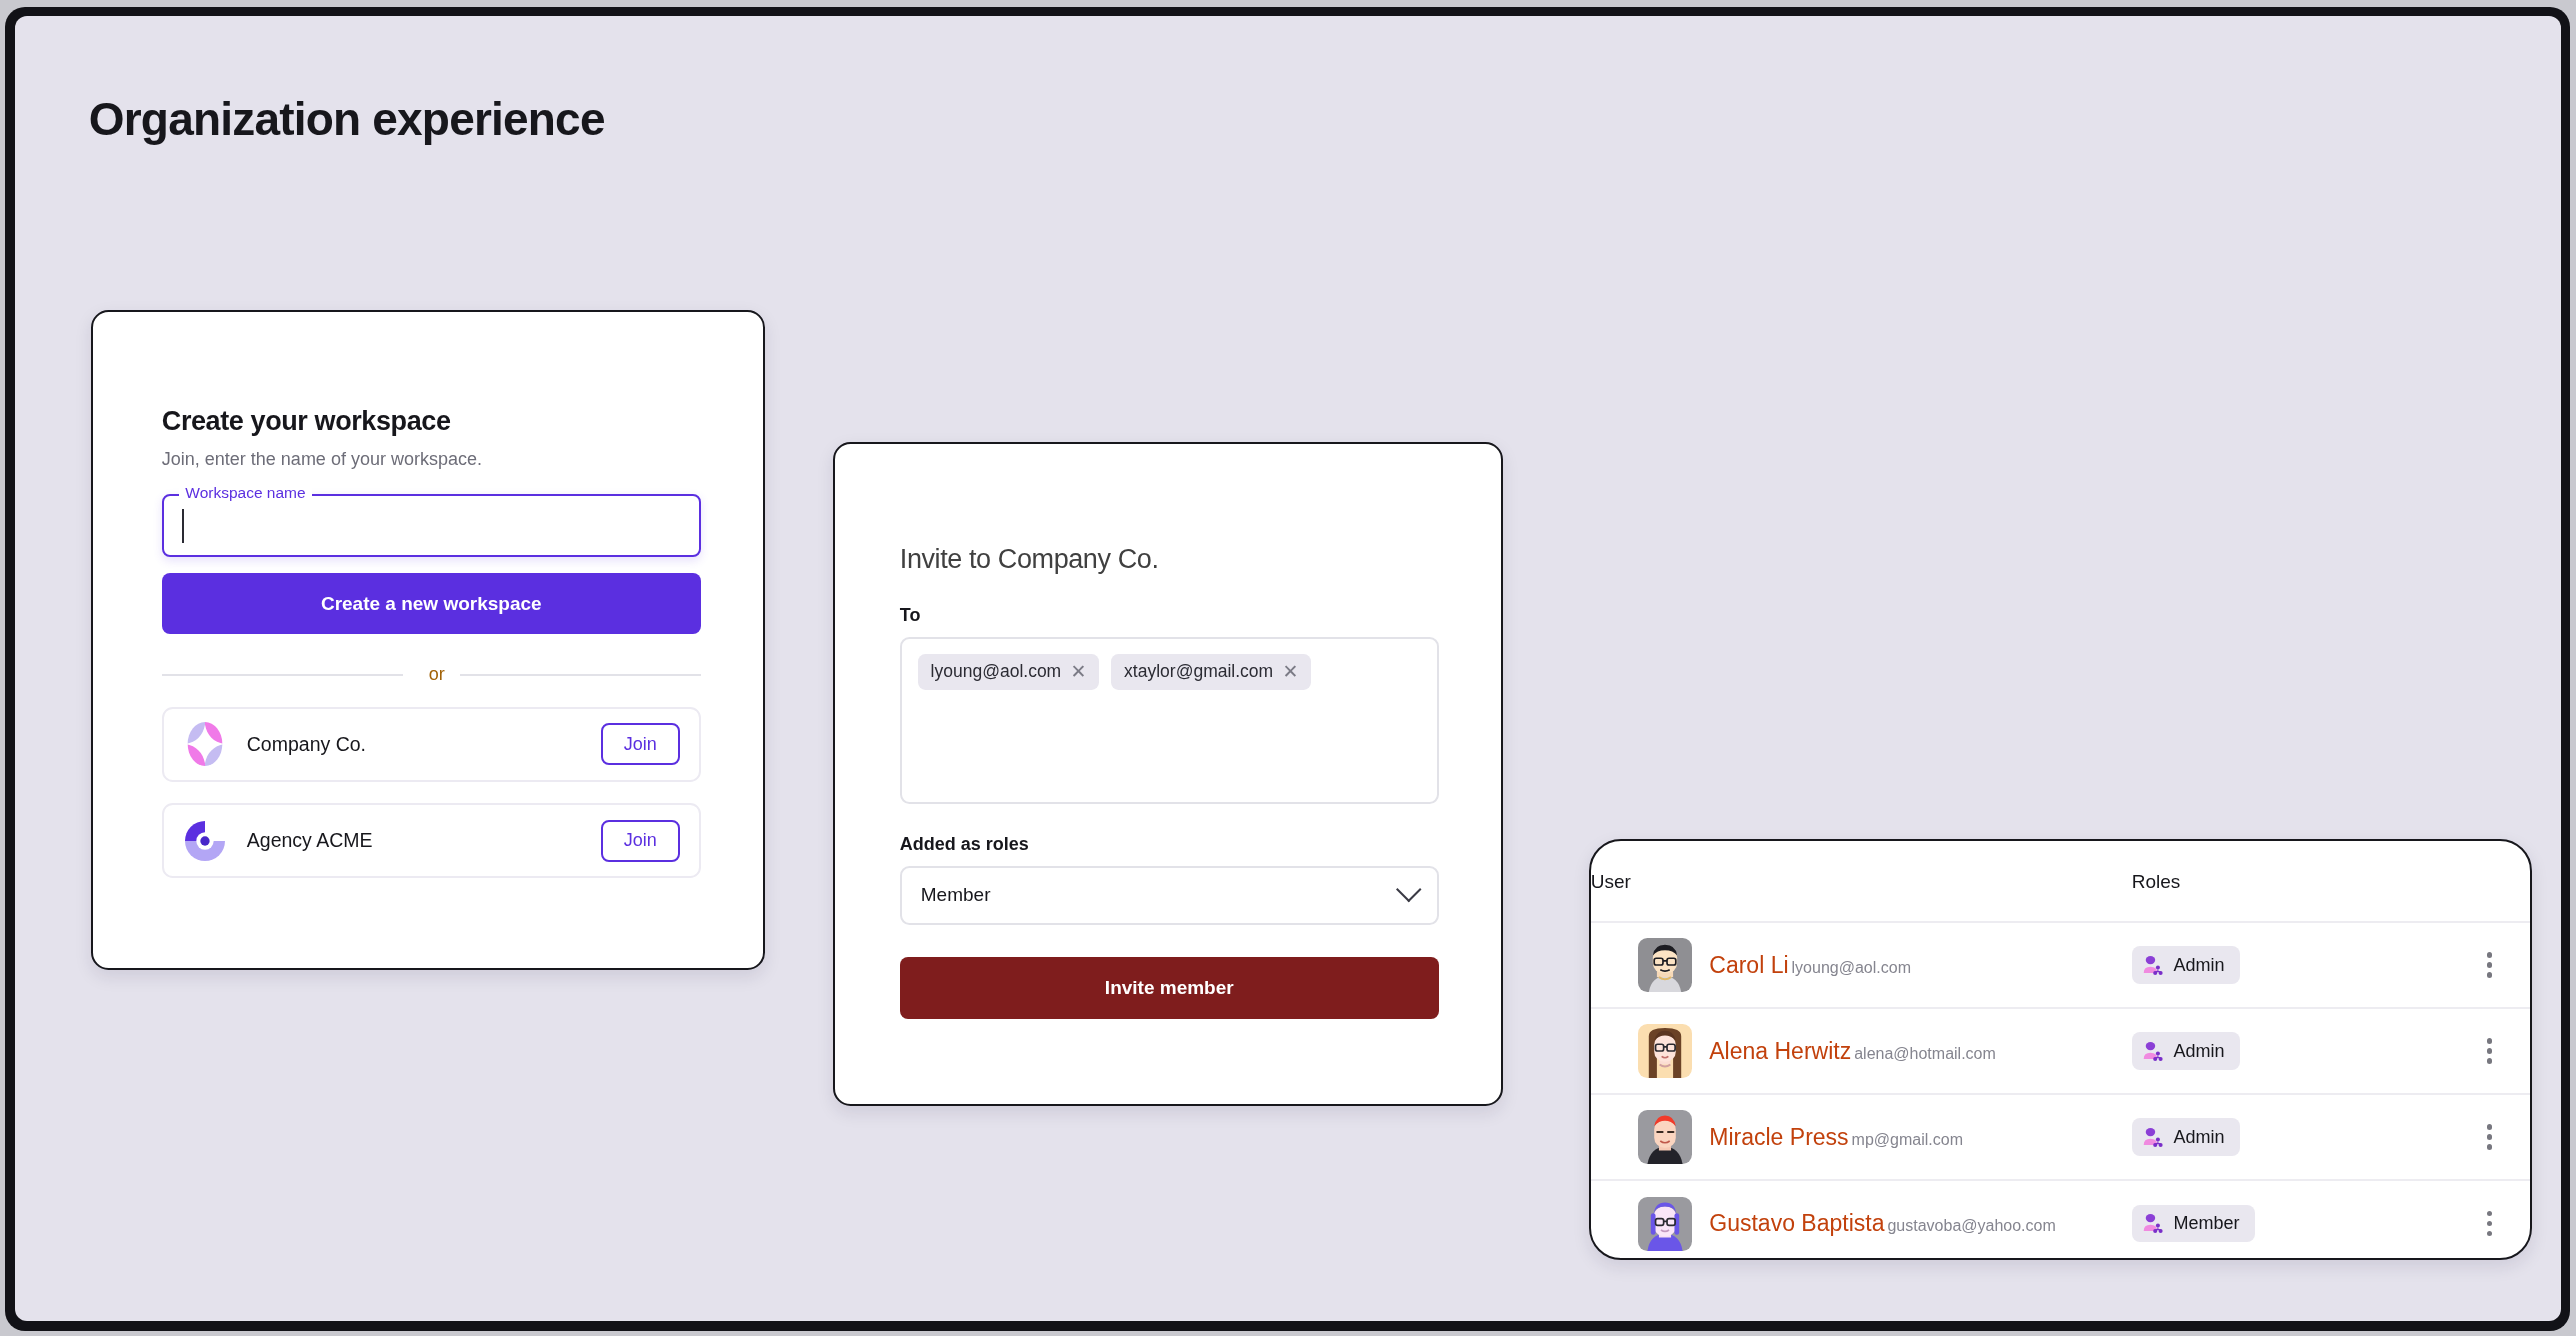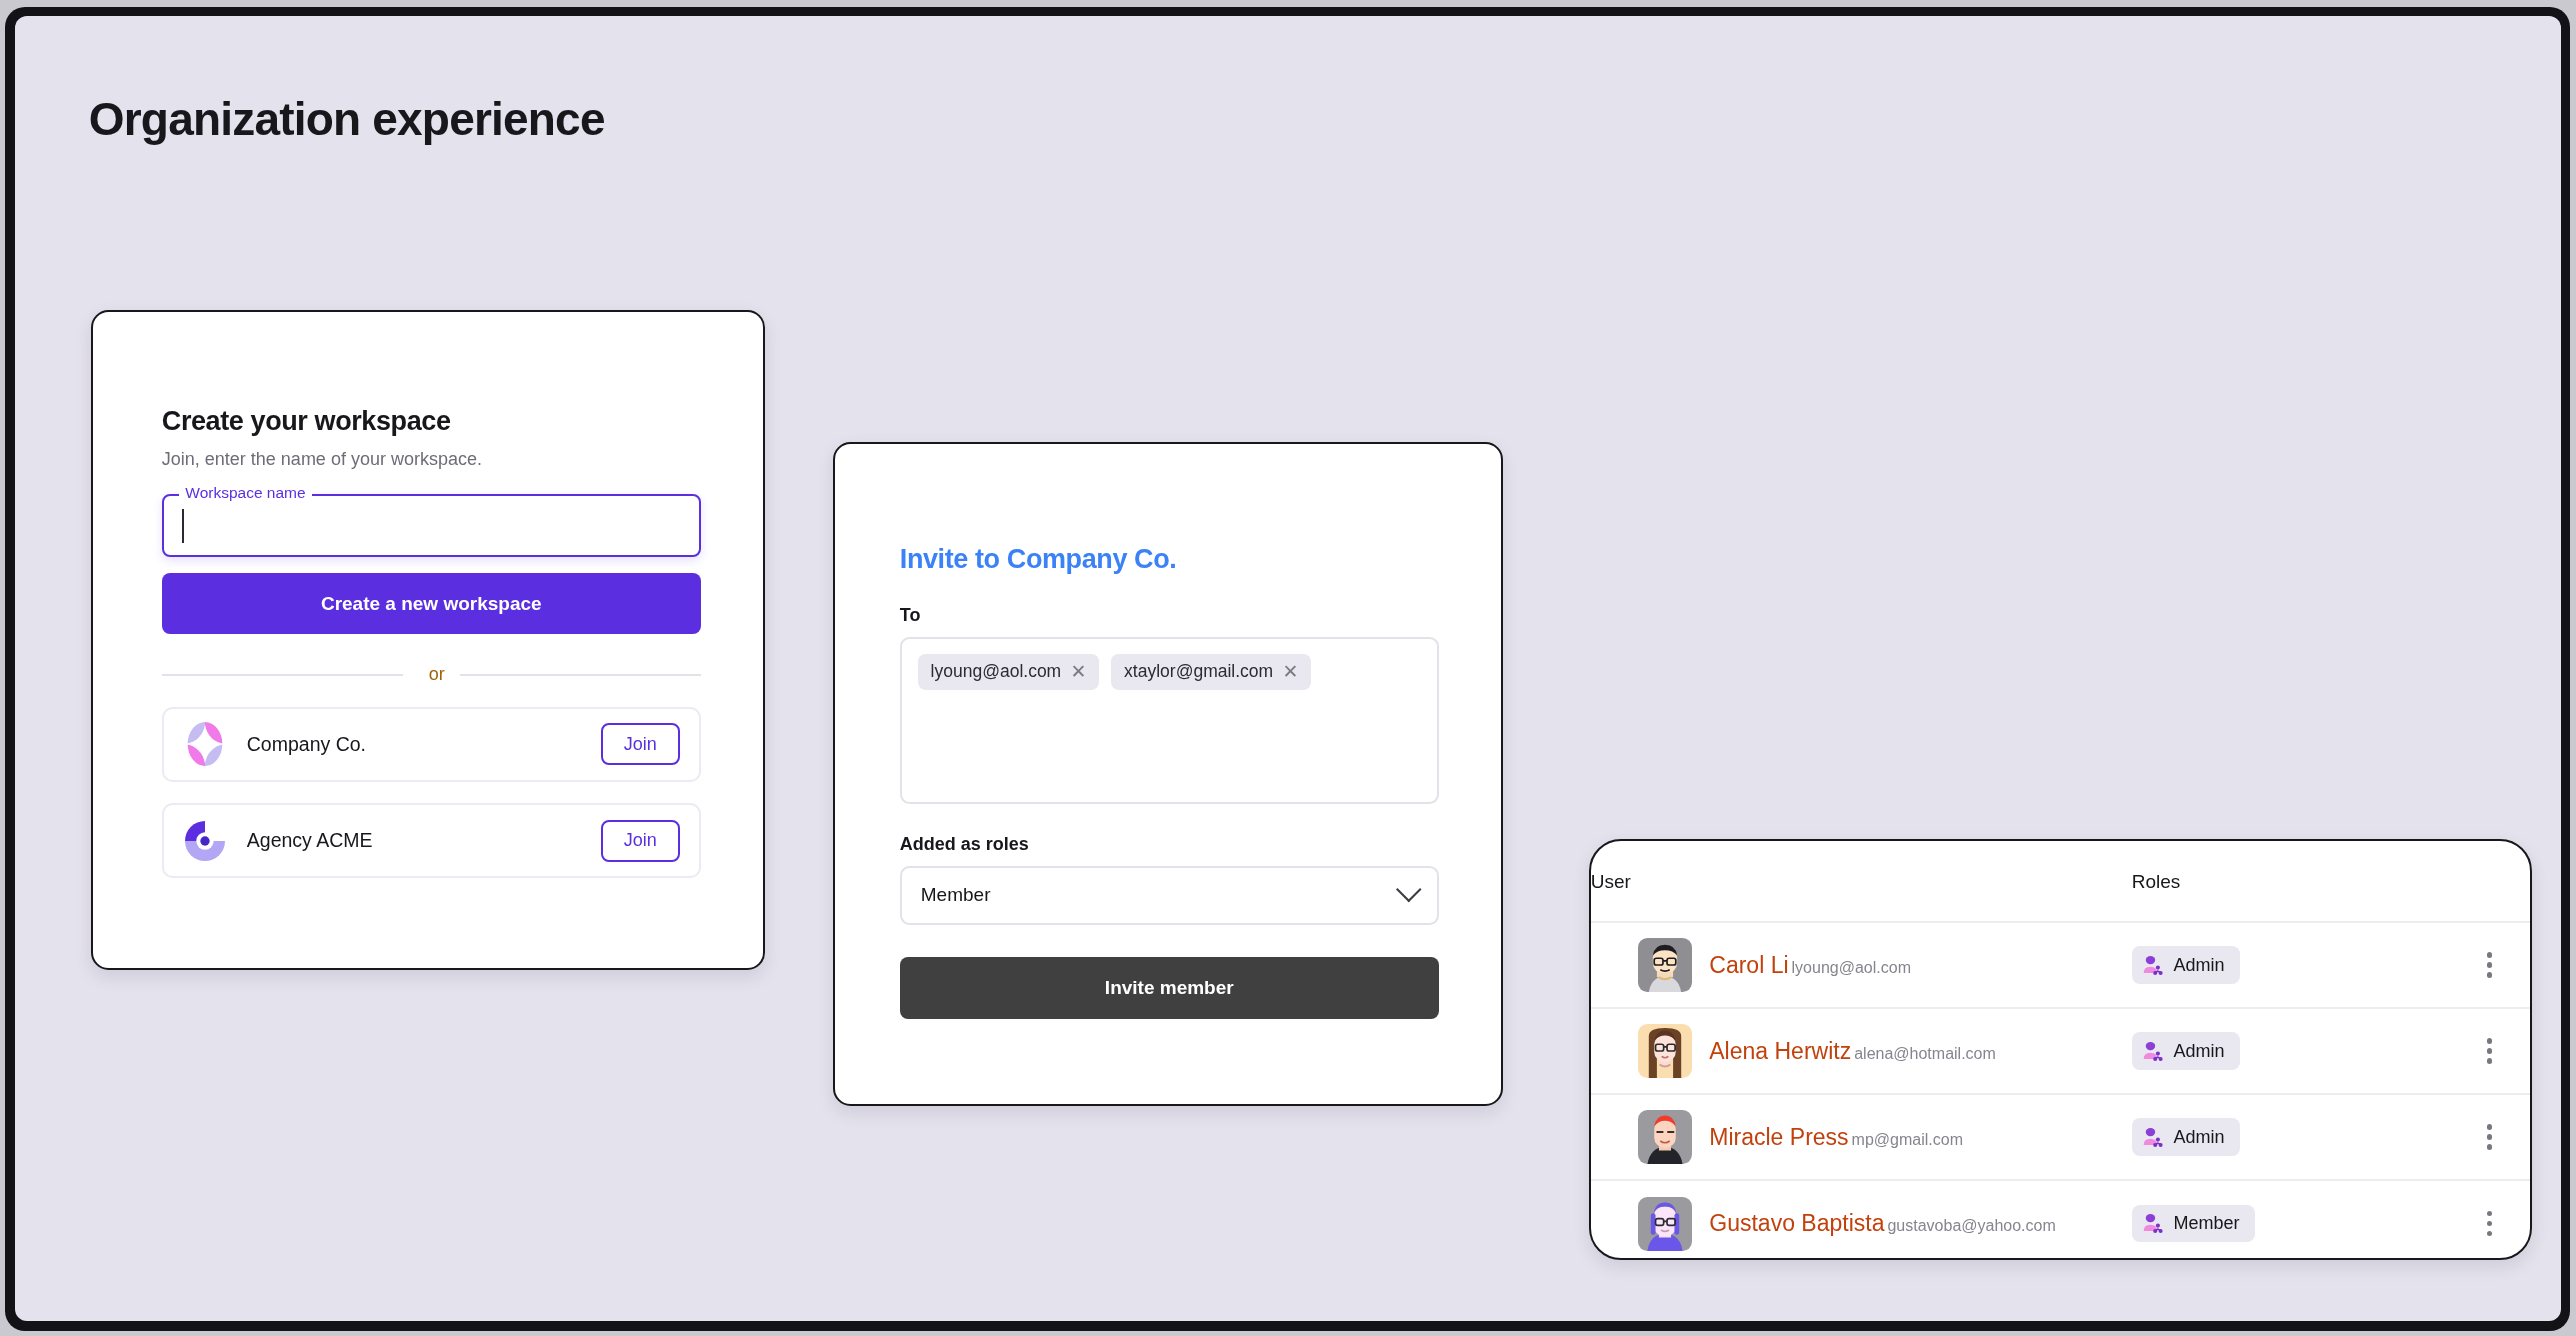--- a/index.html
+++ b/index.html
@@ -171,22 +171,22 @@
   #invite-card {
     left: 818px;
     top: 426px;
     width: 670px;
     height: 664px;
   }
   #invite-inner { position: absolute; left: 65px; top: 100px; width: 539px; }
 
   #invite-heading {
     font-size: 27px;
-    font-weight: 700;
-    color: #3b82f6;
+    font-weight: 400;
+    color: #404040;
     letter-spacing: -0.4px;
   }
   .field-label {
     margin-top: 30px;
     font-size: 18px;
     font-weight: 600;
     color: #17171c;
   }
   #to-box {
     margin-top: 10.8px;
@@ -238,21 +238,21 @@
     border-right: 2.7px solid #3a3a44;
     border-bottom: 2.7px solid #3a3a44;
     transform: rotate(45deg) translate(-4px,-4px);
   }
 
   #invite-member-button {
     display: block;
     width: 100%;
     margin-top: 32px;
     height: 62px;
-    background: #404040;
+    background: #7f1d1d;
     color: #fff;
     border: none;
     border-radius: 8px;
     font-family: "Liberation Sans", sans-serif;
     font-size: 19px;
     font-weight: 600;
     cursor: pointer;
   }
 
   

